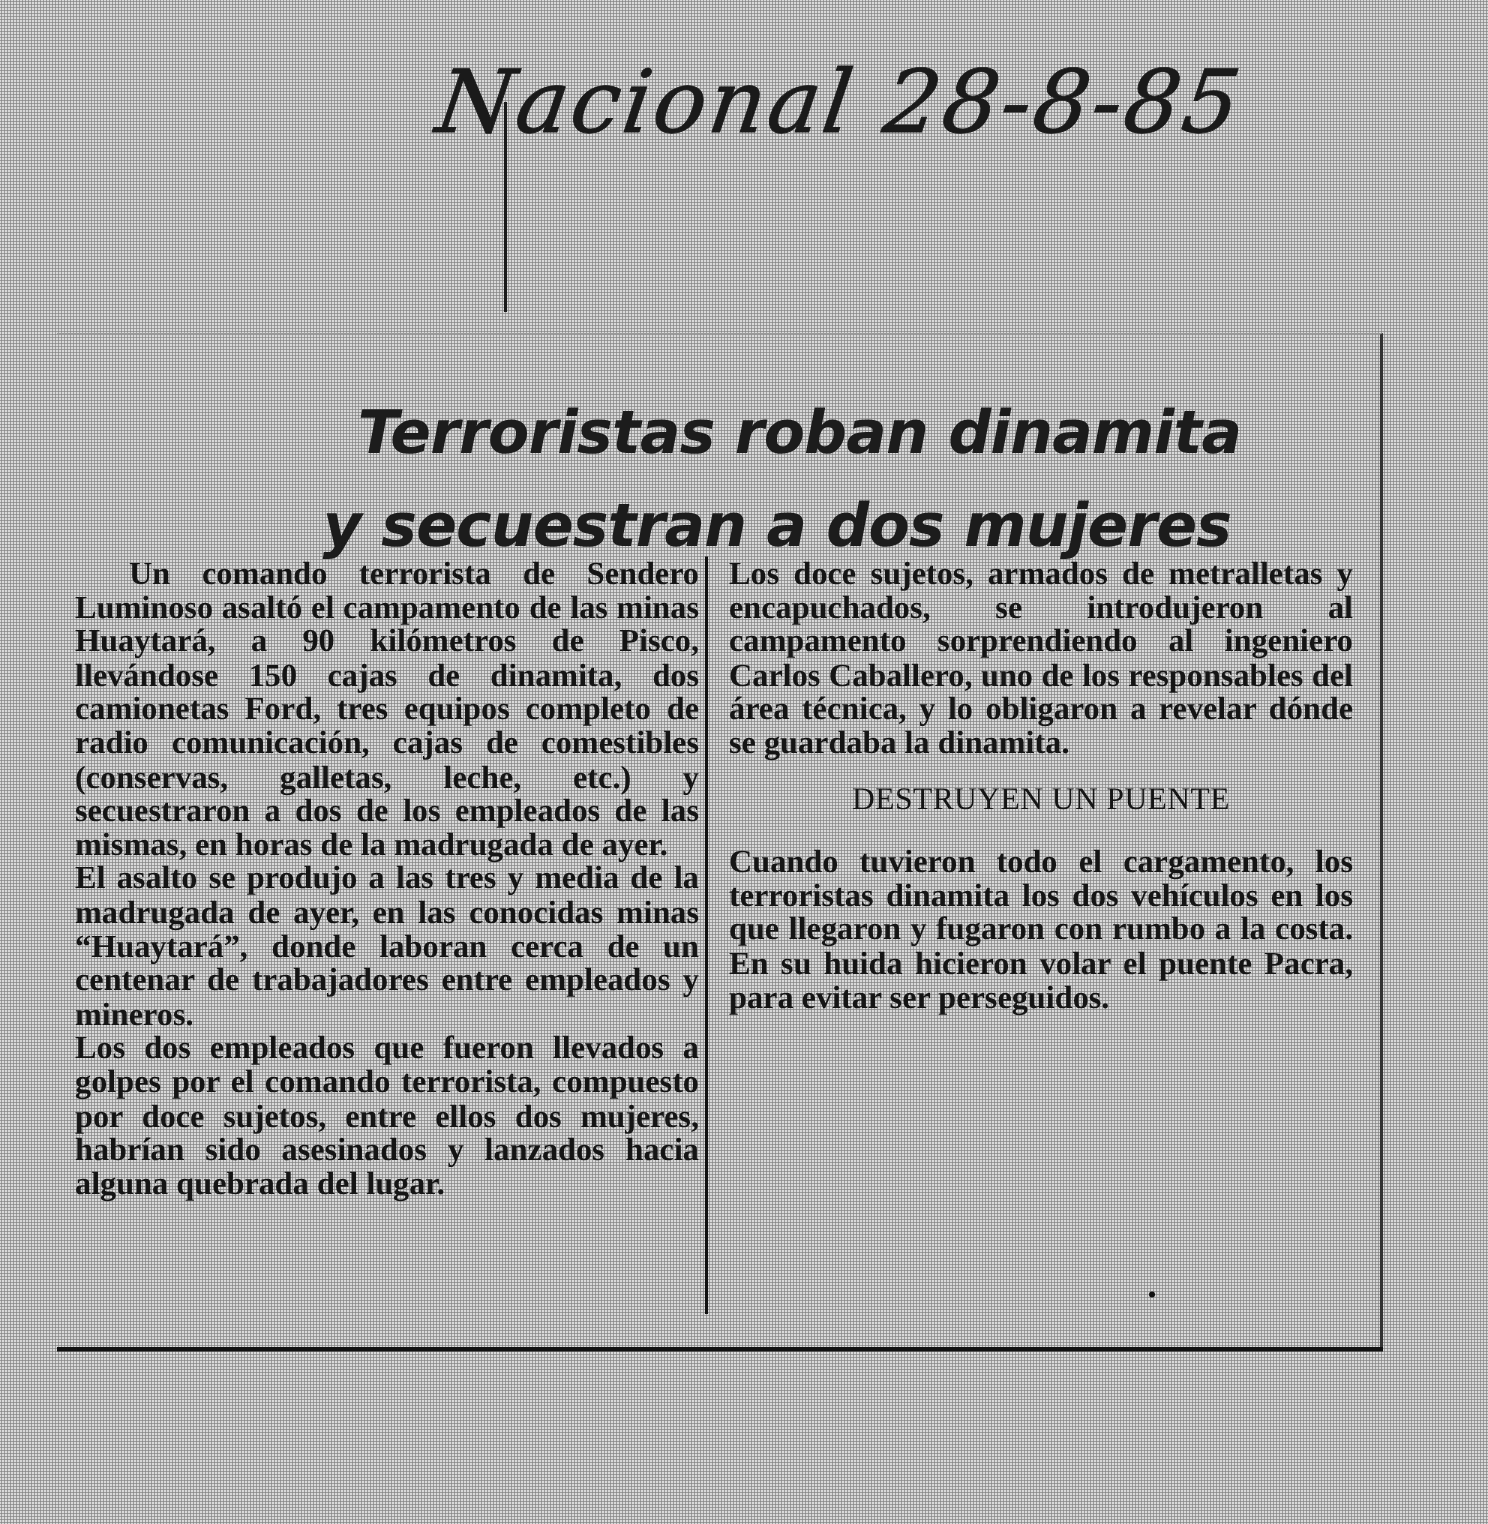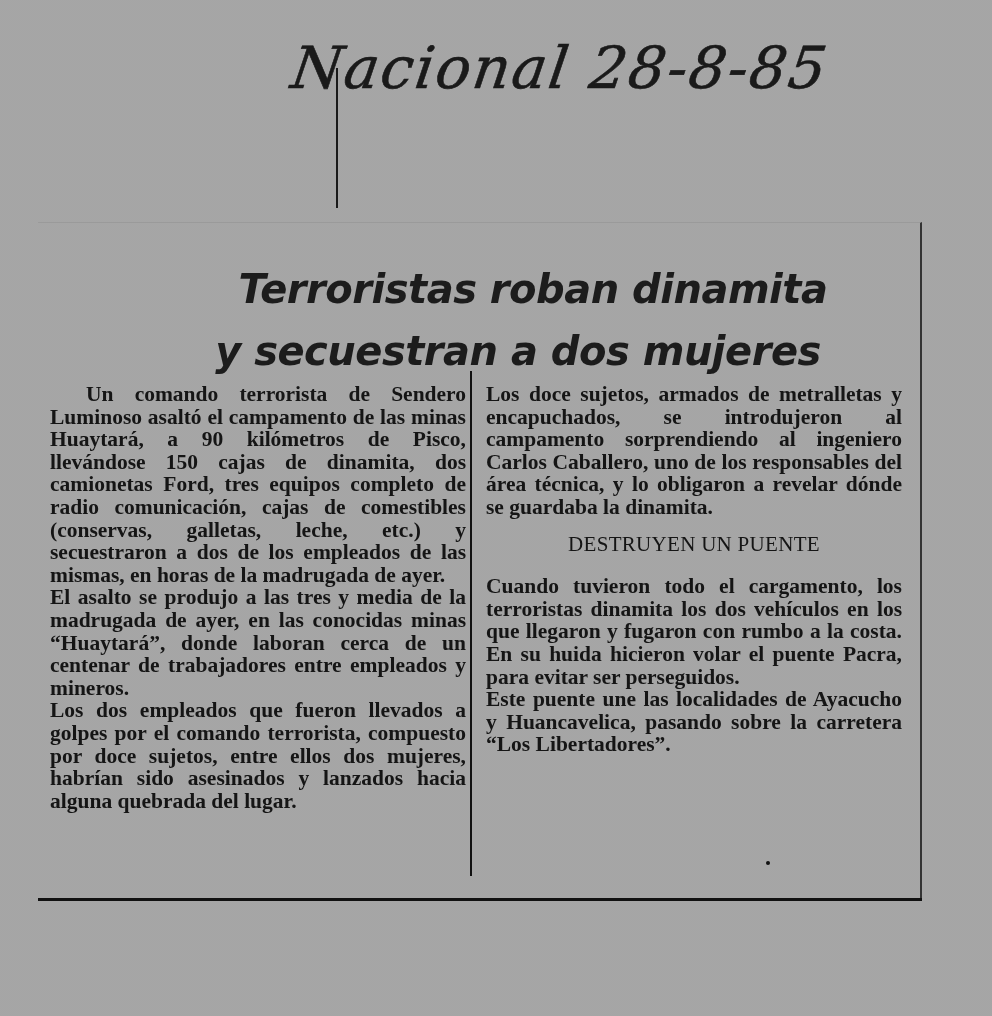--- a/index.html
+++ b/index.html
@@ -87,21 +87,20 @@
     .headline .line2 { padding-left: 0; }
     .column {
       position: absolute;
       top: 148px;
       width: 416px;
       font-size: 21.5px;
       line-height: 22.6px;
       font-weight: bold;
       color: #151515;
       text-align: justify;
-      margin-top: 12px;
     }
     .column.left { left: 12px; }
     .column.right { left: 448px; }
     .column p {
       margin: 0;
       text-align: justify;
       text-align-last: left;
     }
     .column p.indent { text-indent: 36px; }
     .subhead {
@@ -149,18 +148,17 @@
     <p>El asalto se produjo a las tres y media de la madrugada de ayer, en las conocidas minas “Huaytará”, donde laboran cerca de un centenar de trabajadores entre empleados y mineros.</p>
     <p>Los dos empleados que fueron llevados a golpes por el comando terrorista, compuesto por doce sujetos, entre ellos dos mujeres, habrían sido asesinados y lanzados hacia alguna quebrada del lugar.</p>
   </div>
 
   <div class="col-divider"></div>
 
   <div class="column right">
     <p>Los doce sujetos, armados de metralletas y encapuchados, se introdujeron al campamento sorprendiendo al ingeniero Carlos Caballero, uno de los responsables del área técnica, y lo obligaron a revelar dónde se guardaba la dinamita.</p>
     <p class="subhead">DESTRUYEN UN PUENTE</p>
     <p>Cuando tuvieron todo el cargamento, los terroristas dinamita los dos vehículos en los que llegaron y fugaron con rumbo a la costa. En su huida hicieron volar el puente Pacra, para evitar ser perseguidos.</p>
-    <p>Este puente une las localidades de Ayacucho y Huancavelica, pasando sobre la carretera “Los Libertadores”.</p>
   </div>
 
   <div class="stray-dot"></div>
   <div class="bottom-rule"></div>
 </div>
 
 </body></html>

